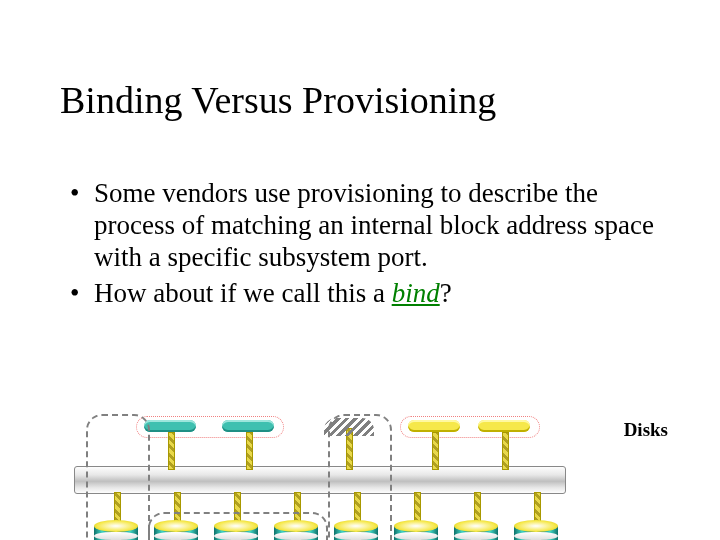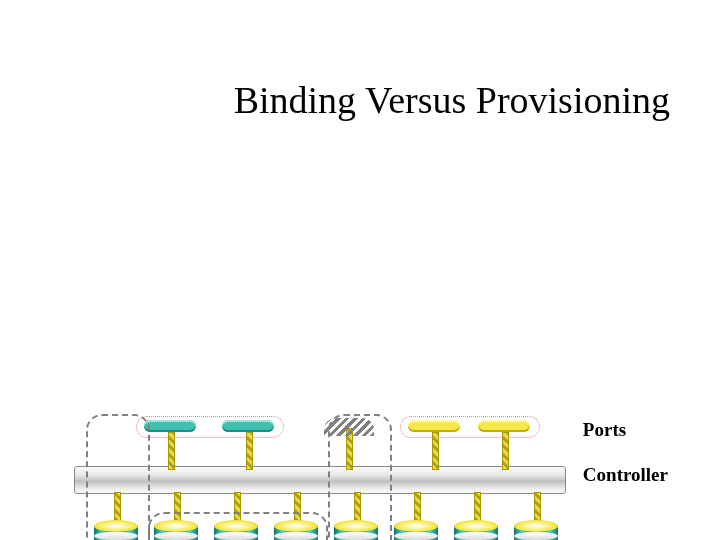--- a/index.html
+++ b/index.html
@@ -14,21 +14,21 @@
   }
   .slide {
     box-sizing: border-box;
     width: 720px;
     height: 540px;
     padding: 0 50px 0 60px;
     position: relative;
   }
   .title {
     font-size: 38px;
-    text-align: right;
+    text-align: left;
     margin-top: 78px;
     margin-bottom: 56px;
     font-weight: normal;
   }
   .bullets {
     font-size: 27px;
     list-style: none;
     padding: 0;
     margin: 0 0 0 10px;
   }
@@ -142,24 +142,31 @@
     border-radius: 14px;
   }
 </style>
 </head>
 <body>
 
 <div class="slide">
 
   <div class="title">Binding Versus Provisioning</div>
 
+  <ul class="bullets">
+    <li>
+      <span>Some vendors use provisioning to describe the process of matching an internal block address space with a specific subsystem port.</span>
+    </li>
+    <li>
+      <span>How about if we call this a </span><span class="bind-em">bind</span><span>?</span>
+    </li>
+  </ul>
 
   <div class="labels">
-    <div>Ports</div>
-    <div>Controller</div>
+    <div>Disks</div>
   </div>
 
   <div class="diagram">
 
     <div class="controller-bar"></div>
 
     <div class="port teal" style="left: 70px;"></div>
     <div class="port teal" style="left: 148px;"></div>
     <div class="port yellow" style="left: 334px;"></div>
     <div class="port yellow" style="left: 404px;"></div>

